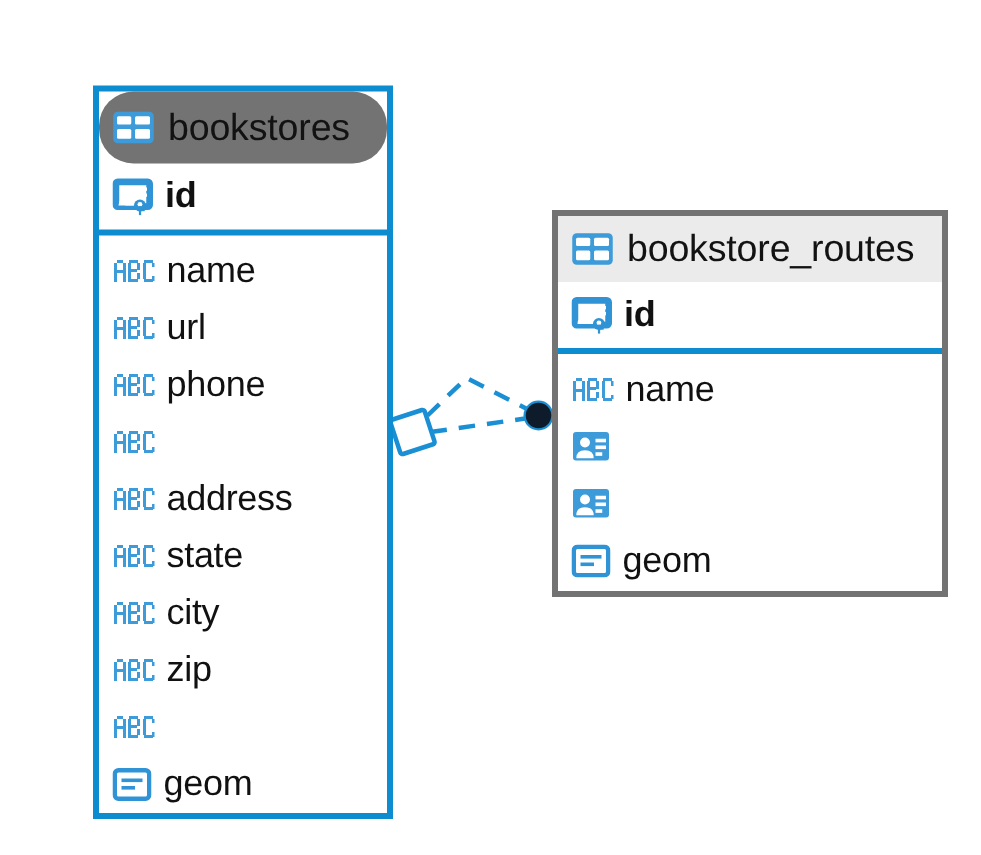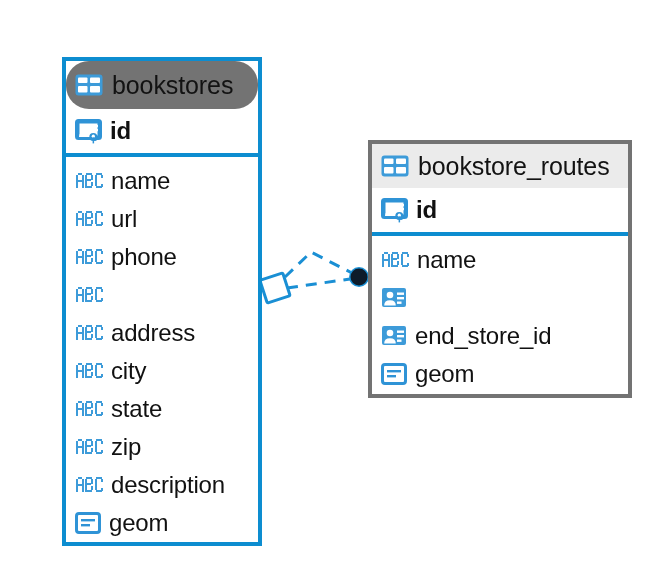--- a/index.html
+++ b/index.html
@@ -298,20 +298,45 @@
               <rect x="16" y="9" width="2" height="4"></rect>
                 <rect x="11" y="13" width="6" height="2"></rect>
               <rect x="21" y="0" width="6" height="2"></rect>
                 <rect x="20" y="2" width="2" height="11"></rect>
               <rect x="21" y="13" width="6" height="2"></rect>
                 <rect x="26" y="2" width="2" height="3"></rect>
               <rect x="26" y="11" width="2" height="3"></rect>
             </g>
           </svg>
         </span>
+        <span class="field-label">state</span>
+      </div>
+
+      <div class="field-row">
+        <span class="icon icon-abc">
+          <svg viewBox="0 0 28 17" width="28" height="17" shape-rendering="crispEdges">
+            <g fill="#3d9bd9">
+              <rect x="1" y="2" width="2" height="13"></rect>
+                <rect x="3" y="0" width="4" height="2"></rect>
+              <rect x="7" y="2" width="2" height="13"></rect>
+                <rect x="3" y="7" width="4" height="2"></rect>
+              <rect x="11" y="0" width="6" height="2"></rect>
+                <rect x="10" y="2" width="2" height="13"></rect>
+              <rect x="16" y="2" width="2" height="5"></rect>
+                <rect x="12" y="6" width="4" height="2"></rect>
+              <rect x="16" y="9" width="2" height="4"></rect>
+                <rect x="11" y="13" width="6" height="2"></rect>
+              <rect x="21" y="0" width="6" height="2"></rect>
+                <rect x="20" y="2" width="2" height="11"></rect>
+              <rect x="21" y="13" width="6" height="2"></rect>
+                <rect x="26" y="2" width="2" height="3"></rect>
+              <rect x="26" y="11" width="2" height="3"></rect>
+            </g>
+          </svg>
+        </span>
         <span class="field-label">city</span>
       </div>
 
       <div class="field-row">
         <span class="icon icon-abc">
           <svg viewBox="0 0 28 17" width="28" height="17" shape-rendering="crispEdges">
             <g fill="#3d9bd9">
               <rect x="1" y="2" width="2" height="13"></rect>
                 <rect x="3" y="0" width="4" height="2"></rect>
               <rect x="7" y="2" width="2" height="13"></rect>
@@ -323,45 +348,20 @@
               <rect x="16" y="9" width="2" height="4"></rect>
                 <rect x="11" y="13" width="6" height="2"></rect>
               <rect x="21" y="0" width="6" height="2"></rect>
                 <rect x="20" y="2" width="2" height="11"></rect>
               <rect x="21" y="13" width="6" height="2"></rect>
                 <rect x="26" y="2" width="2" height="3"></rect>
               <rect x="26" y="11" width="2" height="3"></rect>
             </g>
           </svg>
         </span>
-        <span class="field-label">state</span>
-      </div>
-
-      <div class="field-row">
-        <span class="icon icon-abc">
-          <svg viewBox="0 0 28 17" width="28" height="17" shape-rendering="crispEdges">
-            <g fill="#3d9bd9">
-              <rect x="1" y="2" width="2" height="13"></rect>
-                <rect x="3" y="0" width="4" height="2"></rect>
-              <rect x="7" y="2" width="2" height="13"></rect>
-                <rect x="3" y="7" width="4" height="2"></rect>
-              <rect x="11" y="0" width="6" height="2"></rect>
-                <rect x="10" y="2" width="2" height="13"></rect>
-              <rect x="16" y="2" width="2" height="5"></rect>
-                <rect x="12" y="6" width="4" height="2"></rect>
-              <rect x="16" y="9" width="2" height="4"></rect>
-                <rect x="11" y="13" width="6" height="2"></rect>
-              <rect x="21" y="0" width="6" height="2"></rect>
-                <rect x="20" y="2" width="2" height="11"></rect>
-              <rect x="21" y="13" width="6" height="2"></rect>
-                <rect x="26" y="2" width="2" height="3"></rect>
-              <rect x="26" y="11" width="2" height="3"></rect>
-            </g>
-          </svg>
-        </span>
         <span class="field-label">zip</span>
       </div>
 
       <div class="field-row">
         <span class="icon icon-abc">
           <svg viewBox="0 0 28 17" width="28" height="17" shape-rendering="crispEdges">
             <g fill="#3d9bd9">
               <rect x="1" y="2" width="2" height="13"></rect>
                 <rect x="3" y="0" width="4" height="2"></rect>
               <rect x="7" y="2" width="2" height="13"></rect>
@@ -373,21 +373,20 @@
               <rect x="16" y="9" width="2" height="4"></rect>
                 <rect x="11" y="13" width="6" height="2"></rect>
               <rect x="21" y="0" width="6" height="2"></rect>
                 <rect x="20" y="2" width="2" height="11"></rect>
               <rect x="21" y="13" width="6" height="2"></rect>
                 <rect x="26" y="2" width="2" height="3"></rect>
               <rect x="26" y="11" width="2" height="3"></rect>
             </g>
           </svg>
         </span>
-        <span class="field-label">description</span>
       </div>
 
       <div class="field-row">
         <span class="icon icon-geom">
           <svg viewBox="0 0 26 22" width="26" height="22">
             <rect x="1.5" y="1.5" width="23" height="19" rx="2.5" fill="#ffffff" stroke="#2f93d6" stroke-width="3"></rect>
             <rect x="6" y="7" width="14" height="2.4" fill="#2f93d6"></rect>
             <rect x="6" y="12" width="9" height="2.4" fill="#2f93d6"></rect>
           </svg>
         </span>
@@ -477,21 +476,20 @@
         <span class="icon icon-fk">
           <svg viewBox="0 0 26 26" width="26" height="26">
             <rect x="1" y="3" width="24" height="19" rx="2" fill="#3d9bd9"></rect>
             <circle cx="9" cy="10" r="3.3" fill="#ffffff"></circle>
             <path d="M3.2 20.5 q0-5.3 5.8-5.3 t5.8 5.3 z" fill="#ffffff"></path>
             <rect x="16" y="7.5" width="7" height="2.4" fill="#ffffff"></rect>
             <rect x="16" y="12" width="7" height="2.4" fill="#ffffff"></rect>
             <rect x="16" y="16.5" width="4.5" height="2.4" fill="#ffffff"></rect>
           </svg>
         </span>
-        <span class="field-label">end_store_id</span>
       </div>
 
       <div class="field-row">
         <span class="icon icon-geom">
           <svg viewBox="0 0 26 22" width="26" height="22">
             <rect x="1.5" y="1.5" width="23" height="19" rx="2.5" fill="#ffffff" stroke="#2f93d6" stroke-width="3"></rect>
             <rect x="6" y="7" width="14" height="2.4" fill="#2f93d6"></rect>
             <rect x="6" y="12" width="9" height="2.4" fill="#2f93d6"></rect>
           </svg>
         </span>

